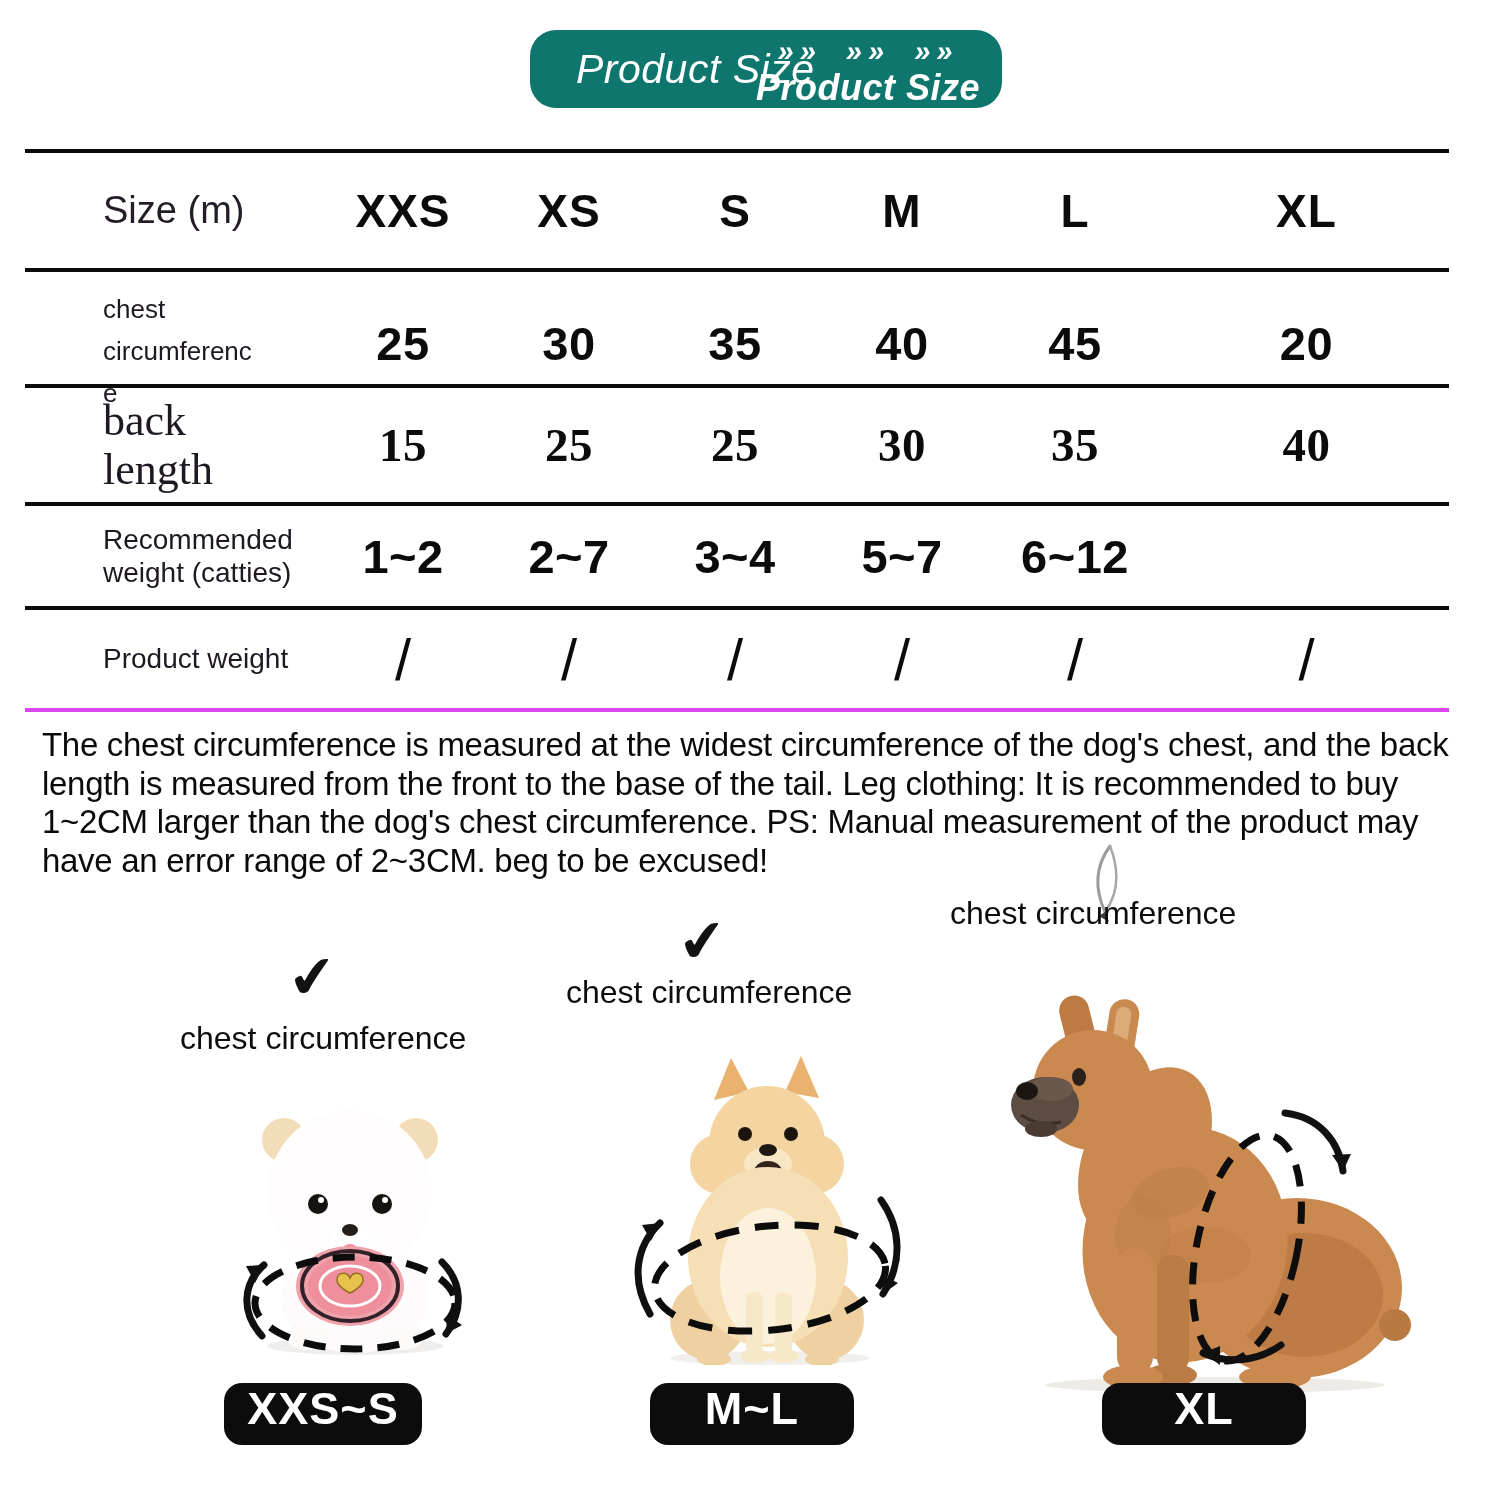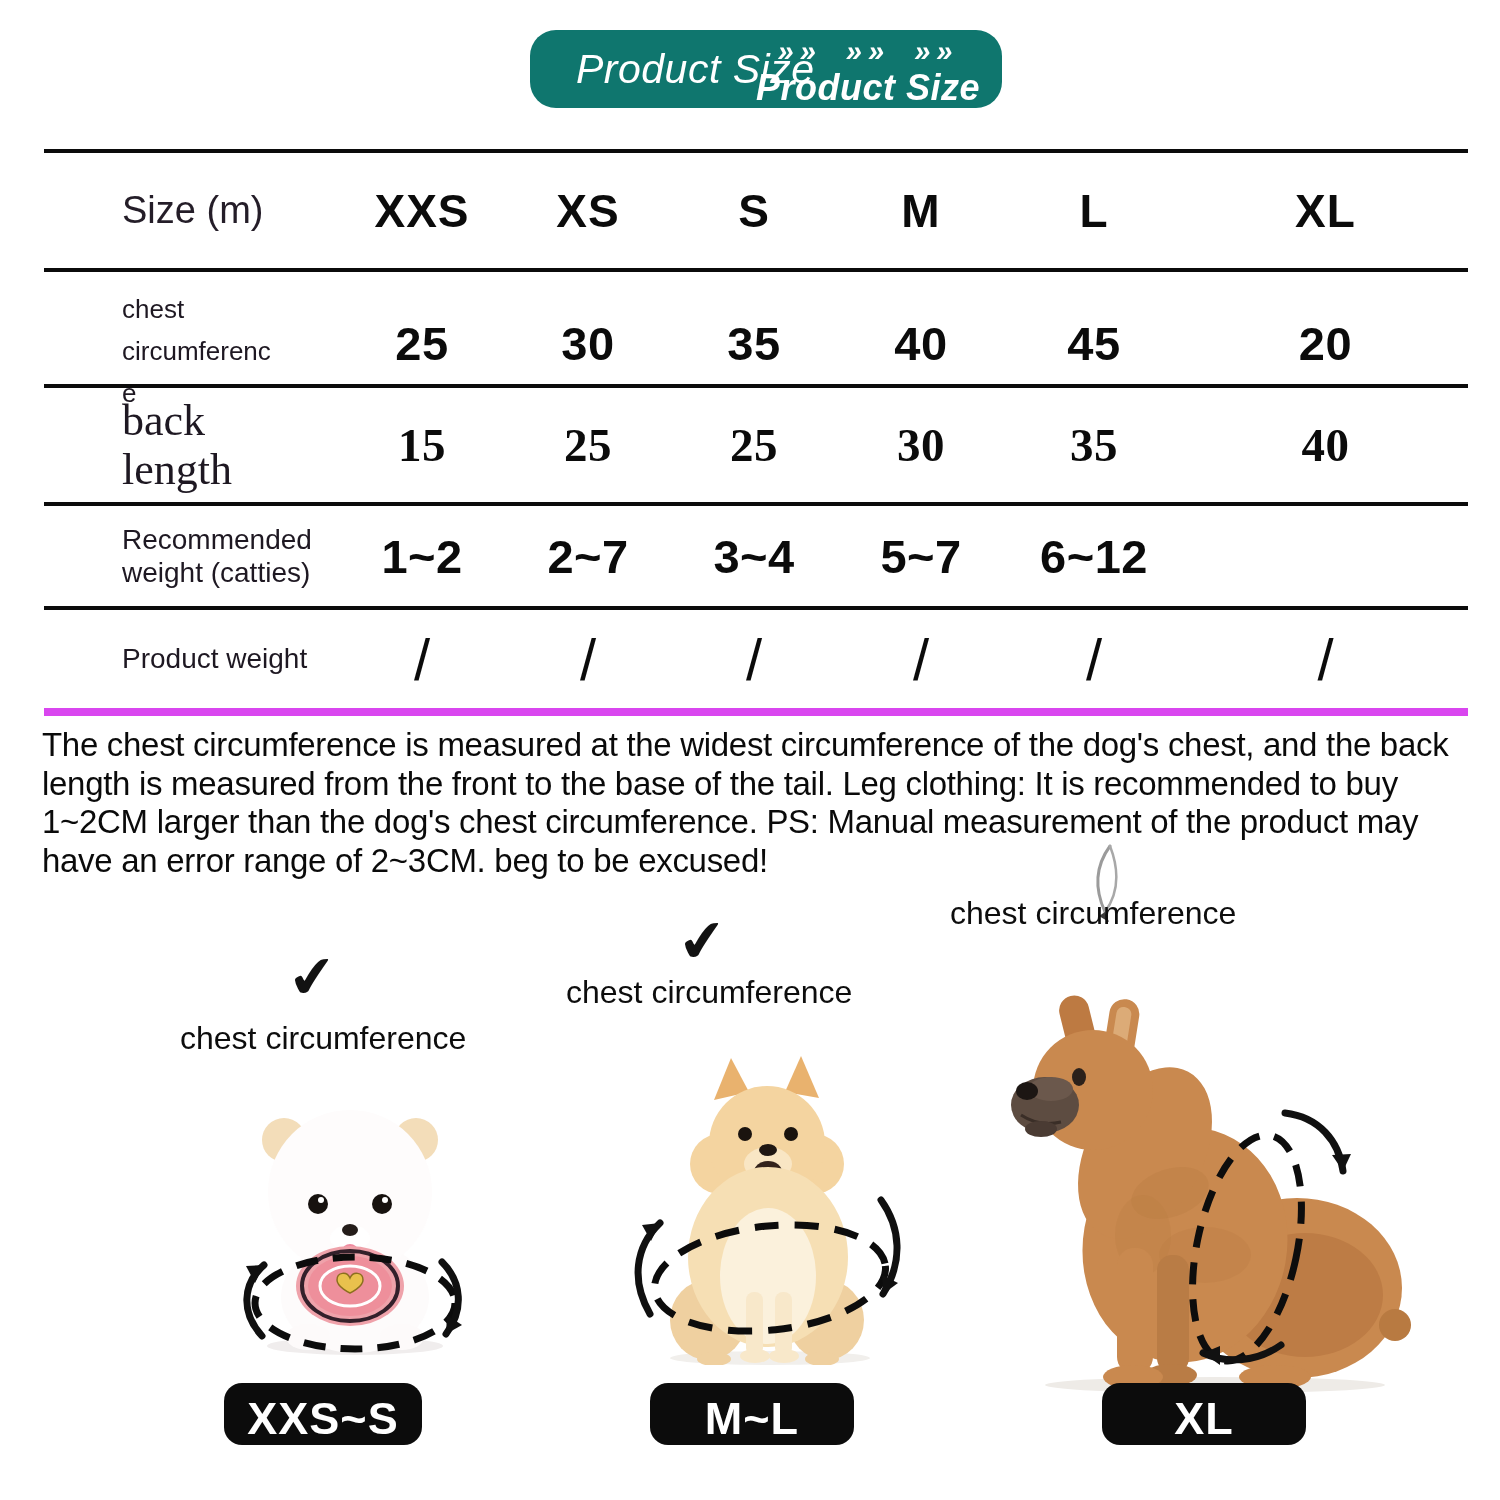--- a/index.html
+++ b/index.html
@@ -21,21 +21,21 @@
     position:absolute;right:22px;top:7px;display:flex;flex-direction:column;align-items:center;
   }
   .banner-chevrons{
     color:#fff;font-size:29px;font-weight:700;letter-spacing:6px;word-spacing:10px;
     line-height:1;white-space:nowrap;
   }
   .banner-bold{
     color:#fff;font-size:36px;font-weight:800;letter-spacing:.5px;margin-top:1px;white-space:nowrap;
   }
   
-  .size-table{position:absolute;left:44px;top:149px;width:1424px;border-bottom:8px solid #d946ef;}
+  .size-table{position:absolute;left:25px;top:149px;width:1424px;border-bottom:4px solid #d946ef;}
   .t-row{
     display:grid;grid-template-columns:295px 166px 166px 166px 168px 178px 1fr;
     align-items:center;border-top:4px solid #0b0b0b;
   }
   .r-head{height:115px;}
   .r-chest{height:112px;}
   .r-back{height:114px;font-family:Liberation Serif, serif;}
   .r-weight{height:100px;}
   .r-product{height:98px;}
   .t-label{padding-left:78px;color:#1e1822;}
@@ -61,21 +61,21 @@
   .cap1{left:180px;top:1020px;}
   .cap2{left:566px;top:974px;}
   .cap3{left:950px;top:895px;}
   .dog{position:absolute;}
   .dog1{left:210px;top:1090px;}
   .dog2{left:628px;top:1050px;}
   .dog3{left:975px;top:993px;}
   .hook{position:absolute;left:1080px;top:840px;}
   .size-pill{
     position:absolute;height:62px;background:#0c0c0c;border-radius:18px;
-    display:flex;align-items:flex-end;justify-content:center;
+    display:flex;align-items:flex-start;justify-content:center;
     color:#fff;font-size:45px;font-weight:700;letter-spacing:1px;
   }
   .pill1{left:224px;top:1383px;width:198px;}
   .pill2{left:650px;top:1383px;width:204px;}
   .pill3{left:1102px;top:1383px;width:204px;}
 </style>
 </head>
 <body>
 
 <div class="banner">

